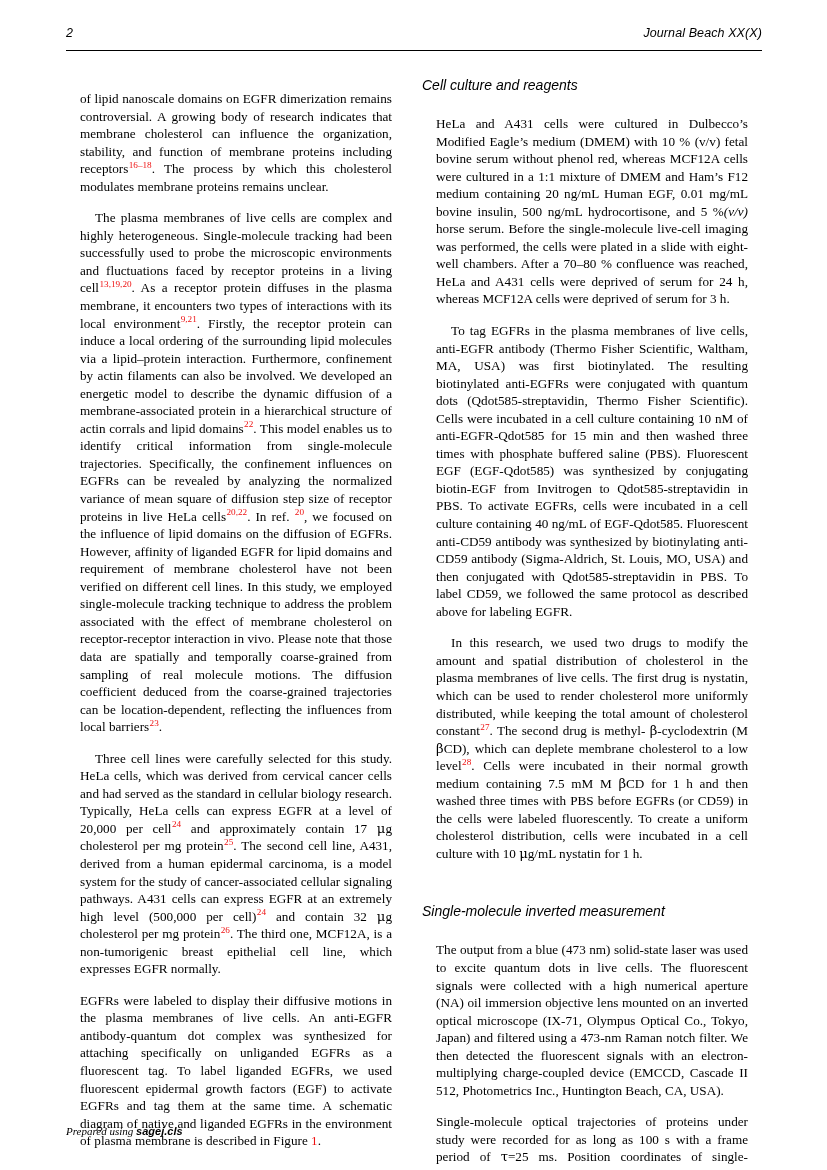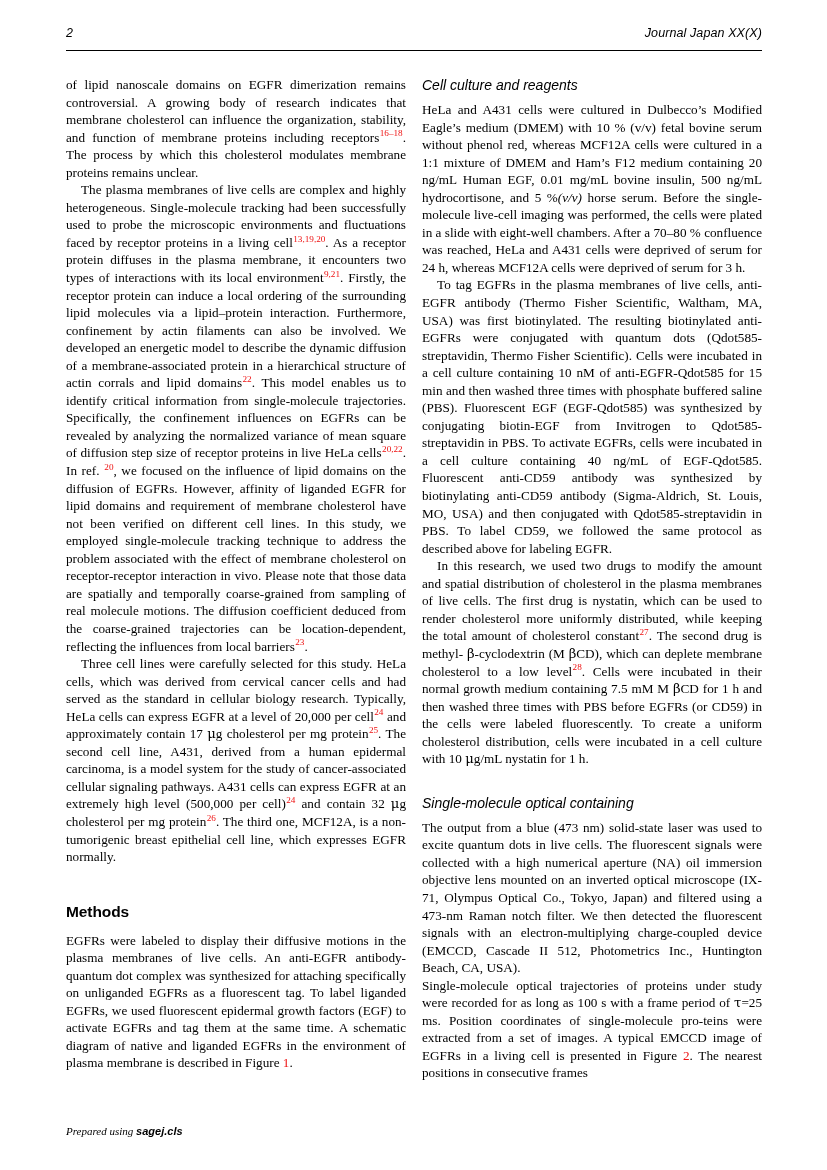--- a/index.html
+++ b/index.html
@@ -54,21 +54,21 @@
     width: 696px;
     height: 1010px;
     display: flex;
     justify-content: space-between;
   }
   .col {
     width: 340px;
   }
 
   p.para {
-    margin: 0;
+    margin: 14px;
     text-align: justify;
     text-justify: inter-word;
     font-size: 13.2px;
     line-height: 17.55px;
     hyphens: manual;
     -webkit-hyphens: manual;
   }
   p.para.indent { text-indent: 15px; }
   p.para.noindent { text-indent: 0; }
 
@@ -128,40 +128,39 @@
     font-size: 11px;
   }
 </style>
 </head>
 <body>
 
 <div class="page">
 
   <div class="running-head">
     <span class="folio">2</span>
-    <span class="journal">Journal Japan XX(X)</span>
+    <span class="journal">Journal Beach XX(X)</span>
   </div>
   <div class="head-rule"></div>
 
   <div class="columns">
 
     <div class="col" id="left-col">
         <p class="para noindent">of lipid nanoscale domains on EGFR dimerization remains controversial. A growing body of research indicates that membrane cholesterol can influence the organization, stability, and function of membrane proteins including receptors<sup class="cite">16–18</sup>. The process by which this cholesterol modulates membrane proteins remains unclear.</p>
         <p class="para indent">The plasma membranes of live cells are complex and highly heterogeneous. Single-molecule tracking had been successfully used to probe the microscopic environments and fluctuations faced by receptor proteins in a living cell<sup class="cite">13,19,20</sup>. As a receptor protein diffuses in the plasma membrane, it encounters two types of interactions with its local environment<sup class="cite">9,21</sup>. Firstly, the receptor protein can induce a local ordering of the surrounding lipid molecules via a lipid–protein interaction. Furthermore, confinement by actin filaments can also be involved. We developed an energetic model to describe the dynamic diffusion of a membrane-associated protein in a hierarchical structure of actin corrals and lipid domains<sup class="cite">22</sup>. This model enables us to identify critical information from single-molecule trajectories. Specifically, the confinement influences on EGFRs can be revealed by analyzing the normalized variance of mean square of diffusion step size of receptor proteins in live HeLa cells<sup class="cite">20,22</sup>. In ref.&nbsp;<sup class="cite">20</sup>, we focused on the influence of lipid domains on the diffusion of EGFRs. However, affinity of liganded EGFR for lipid domains and requirement of membrane cholesterol have not been verified on different cell lines. In this study, we employed single-molecule tracking technique to address the problem associated with the effect of membrane cholesterol on receptor-receptor interaction in vivo. Please note that those data are spatially and temporally coarse-grained from sampling of real molecule motions. The diffusion coefficient deduced from the coarse-grained trajectories can be location-dependent, reflecting the influences from local barriers<sup class="cite">23</sup>.</p>
         <p class="para indent">Three cell lines were carefully selected for this study. HeLa cells, which was derived from cervical cancer cells and had served as the standard in cellular biology research. Typically, HeLa cells can express EGFR at a level of 20,000 per cell<sup class="cite">24</sup> and approximately contain 17 <span class="greek">μ</span>g cholesterol per mg protein<sup class="cite">25</sup>. The second cell line, A431, derived from a human epidermal carcinoma, is a model system for the study of cancer-associated cellular signaling pathways. A431 cells can express EGFR at an extremely high level (500,000 per cell)<sup class="cite">24</sup> and contain 32 <span class="greek">μ</span>g cholesterol per mg protein<sup class="cite">26</sup>. The third one, MCF12A, is a non-tumorigenic breast epithelial cell line, which expresses EGFR normally.</p>
-        <h2 class="section-head">Methods</h2>
         <p class="para noindent">EGFRs were labeled to display their diffusive motions in the plasma membranes of live cells. An anti-EGFR antibody-quantum dot complex was synthesized for attaching specifically on unliganded EGFRs as a fluorescent tag. To label liganded EGFRs, we used fluorescent epidermal growth factors (EGF) to activate EGFRs and tag them at the same time. A schematic diagram of native and liganded EGFRs in the environment of plasma membrane is described in Figure <span class="ref-red">1</span>.</p>
       </div>
 
     <div class="col" id="right-col">
         <h3 class="subsection-head">Cell culture and reagents</h3>
         <p class="para noindent">HeLa and A431 cells were cultured in Dulbecco’s Modified Eagle’s medium (DMEM) with 10 % (v/v) fetal bovine serum without phenol red, whereas MCF12A cells were cultured in a 1:1 mixture of DMEM and Ham’s F12 medium containing 20 ng/mL Human EGF, 0.01 mg/mL bovine insulin, 500 ng/mL hydrocortisone, and 5 %<i>(v/v)</i> horse serum. Before the single-molecule live-cell imaging was performed, the cells were plated in a slide with eight-well chambers. After a 70–80 % confluence was reached, HeLa and A431 cells were deprived of serum for 24 h, whereas MCF12A cells were deprived of serum for 3 h.</p>
         <p class="para indent">To tag EGFRs in the plasma membranes of live cells, anti-EGFR antibody (Thermo Fisher Scientific, Waltham, MA, USA) was first biotinylated. The resulting biotinylated anti-EGFRs were conjugated with quantum dots (Qdot585-streptavidin, Thermo Fisher Scientific). Cells were incubated in a cell culture containing 10 nM of anti-EGFR-Qdot585 for 15 min and then washed three times with phosphate buffered saline (PBS). Fluorescent EGF (EGF-Qdot585) was synthesized by conjugating biotin-EGF from Invitrogen to Qdot585-streptavidin in PBS. To activate EGFRs, cells were incubated in a cell culture containing 40 ng/mL of EGF-Qdot585. Fluorescent anti-CD59 antibody was synthesized by biotinylating anti-CD59 antibody (Sigma-Aldrich, St. Louis, MO, USA) and then conjugated with Qdot585-streptavidin in PBS. To label CD59, we followed the same protocol as described above for labeling EGFR.</p>
         <p class="para indent">In this research, we used two drugs to modify the amount and spatial distribution of cholesterol in the plasma membranes of live cells. The first drug is nystatin, which can be used to render cholesterol more uniformly distributed, while keeping the total amount of cholesterol constant<sup class="cite">27</sup>. The second drug is methyl-&nbsp;<span class="greek">β</span>-cyclodextrin (M <span class="greek">β</span>CD), which can deplete membrane cholesterol to a low level<sup class="cite">28</sup>. Cells were incubated in their normal growth medium containing 7.5 mM M <span class="greek">β</span>CD for 1 h and then washed three times with PBS before EGFRs (or CD59) in the cells were labeled fluorescently. To create a uniform cholesterol distribution, cells were incubated in a cell culture with 10 <span class="greek">μ</span>g/mL nystatin for 1 h.</p>
-        <h3 class="subsection-head spaced">Single-molecule optical containing</h3>
+        <h3 class="subsection-head spaced">Single-molecule inverted measurement</h3>
         <p class="para noindent">The output from a blue (473 nm) solid-state laser was used to excite quantum dots in live cells. The fluorescent signals were collected with a high numerical aperture (NA) oil immersion objective lens mounted on an inverted optical microscope (IX-71, Olympus Optical Co., Tokyo, Japan) and filtered using a 473-nm Raman notch filter. We then detected the fluorescent signals with an electron-multiplying charge-coupled device (EMCCD, Cascade II 512, Photometrics Inc., Huntington Beach, CA, USA).</p>
         <p class="para noindent">Single-molecule optical trajectories of proteins under study were recorded for as long as 100 s with a frame period of <span class="greek">τ</span>=25 ms. Position coordinates of single-molecule pro-teins were extracted from a set of images. A typical EMCCD image of EGFRs in a living cell is presented in Figure <span class="ref-red">2</span>. The nearest positions in consecutive frames</p>
       </div>
 
   </div>
 
   <div class="footer">
     <span class="prep">Prepared using</span><span>&nbsp;</span><span class="cls">sagej.cls</span>
   </div>
 

